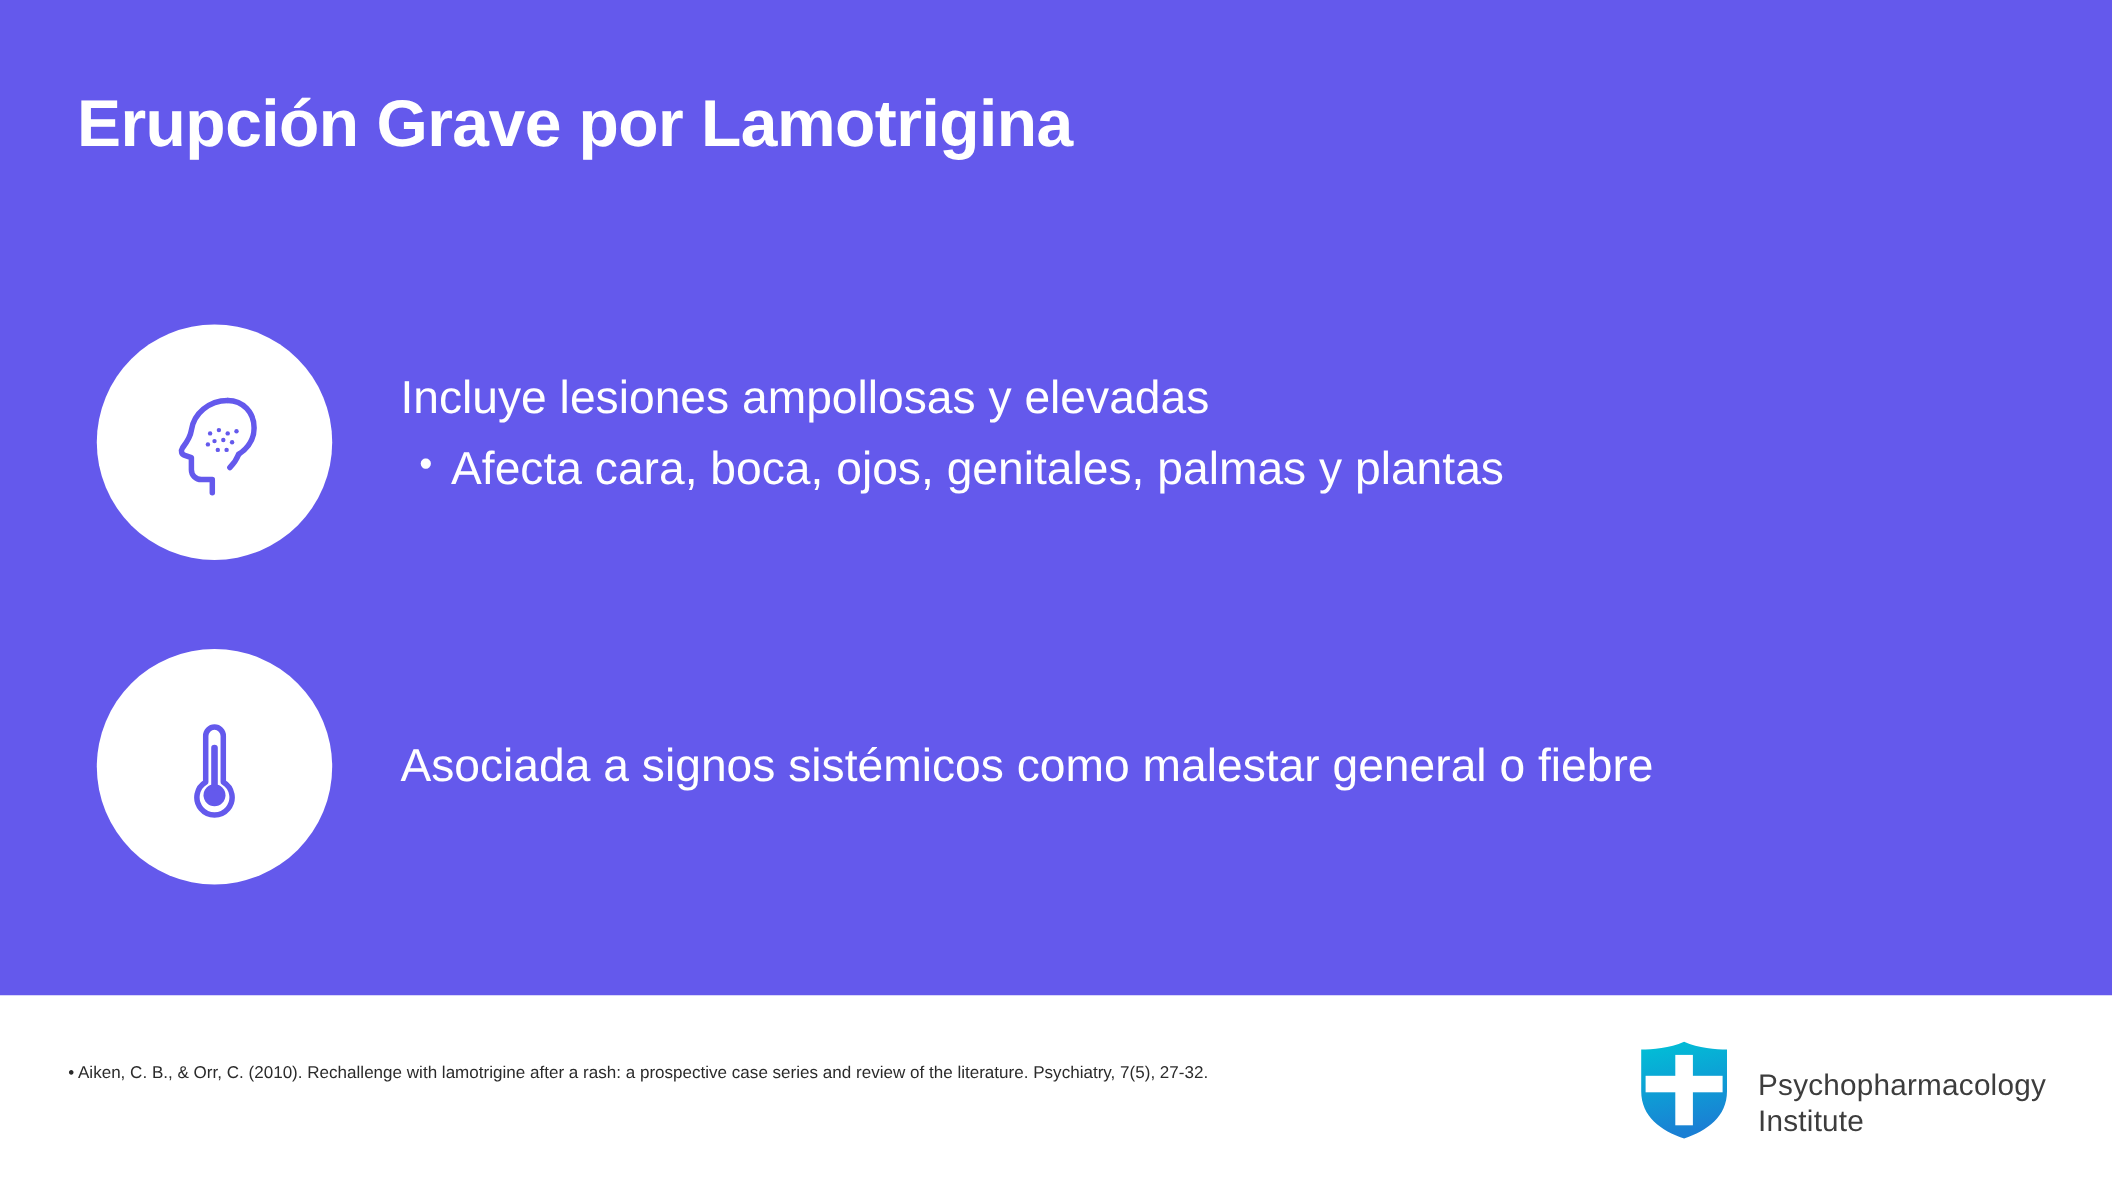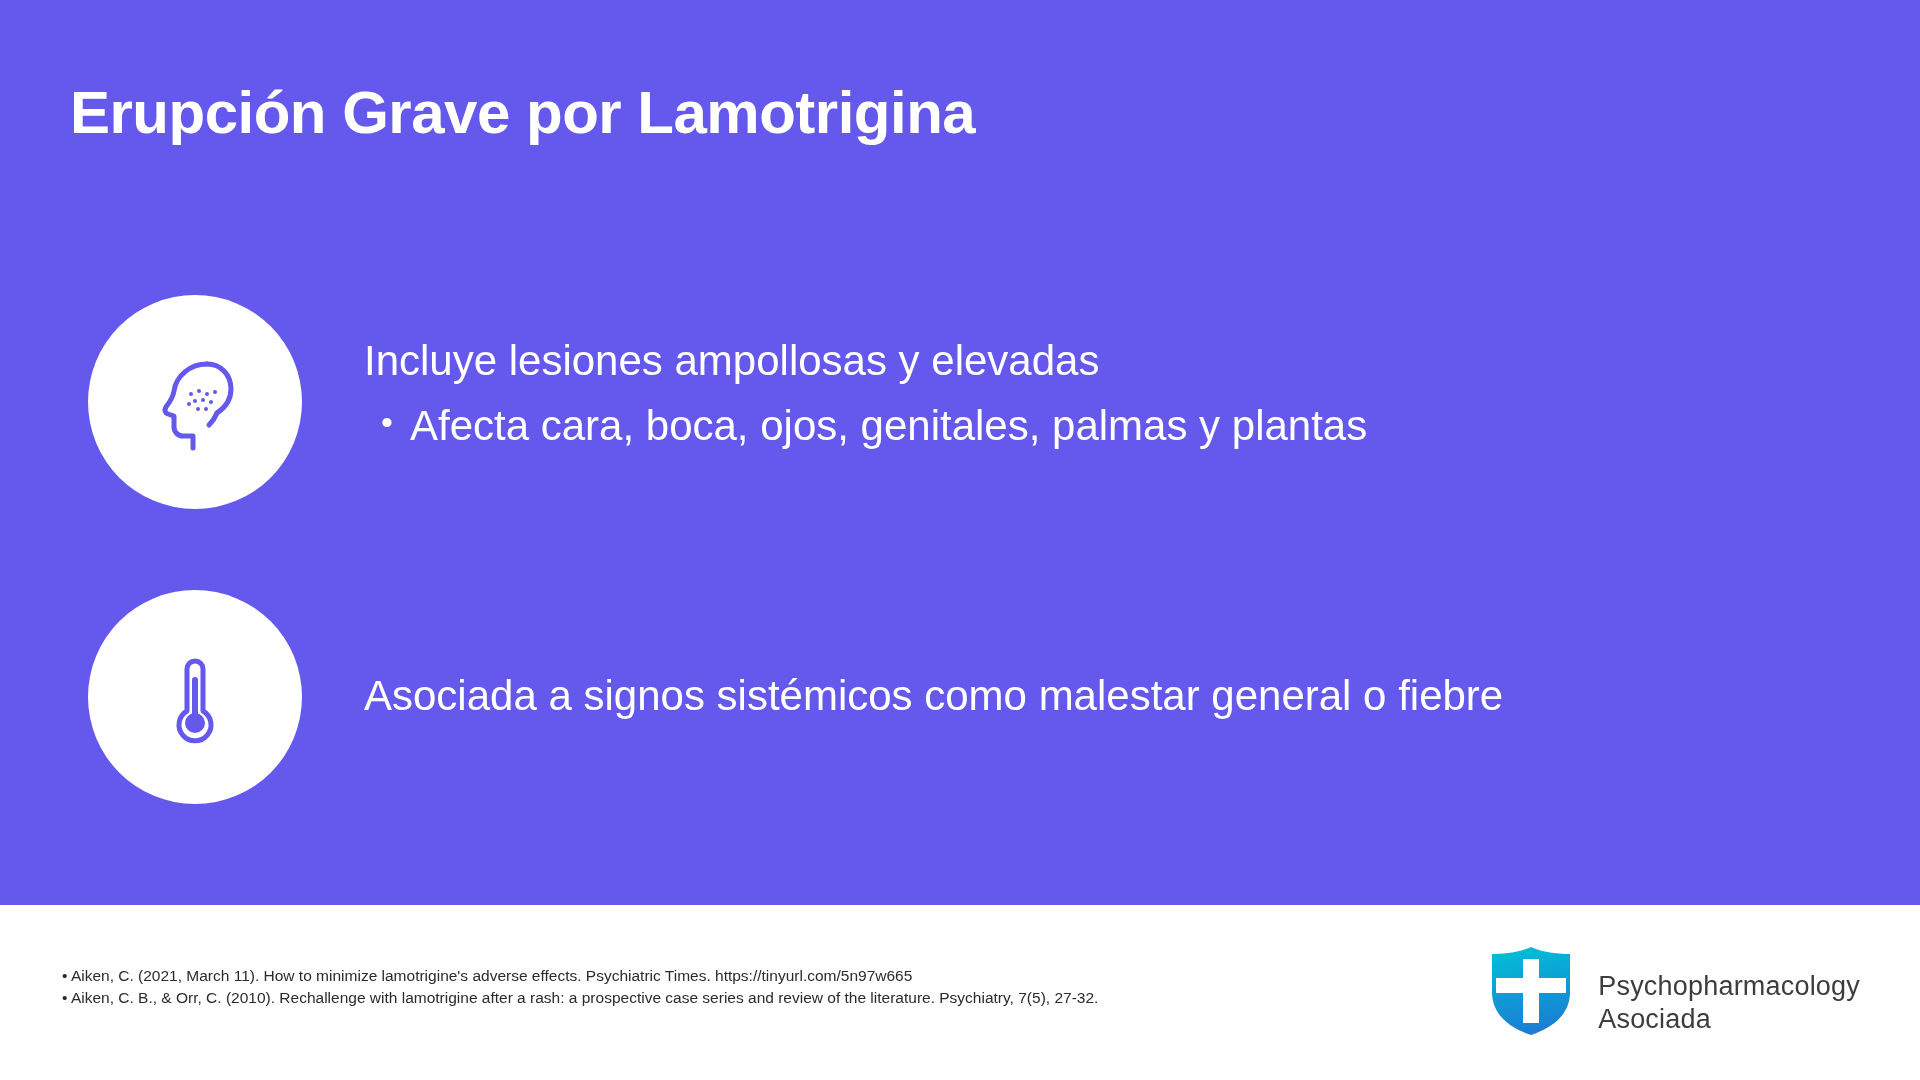--- a/index.html
+++ b/index.html
@@ -190,38 +190,37 @@
       </div>
       <div class="row-text">
         <div class="line-main">Asociada a signos sistémicos como malestar general o fiebre</div>
       </div>
     </div>
 
   </div>
 
   <div class="footer">
     <div class="refs">
-      <div class="ref-line">• Aiken, C. (2021, March 11). How to minimize lamotrigine's adverse effects. Psychiatric Times. https://tinyurl.com/5n97w665</div>
       <div class="ref-line">• Aiken, C. B., &amp; Orr, C. (2010). Rechallenge with lamotrigine after a rash: a prospective case series and review of the literature. Psychiatry, 7(5), 27-32.</div>
     </div>
 
     <div class="logo-wrap">
       <div class="logo-mark">
         <svg width="86" height="92" viewBox="0 0 86 92" aria-hidden="true">
           <defs>
             <linearGradient id="shieldGrad" x1="0" y1="0" x2="0.2" y2="1">
               <stop offset="0%" stop-color="#00c2d6"></stop>
               <stop offset="100%" stop-color="#1a7fd4"></stop>
             </linearGradient>
           </defs>
           <path d="M43 2 C30 8, 14 9, 4 9 L4 47 C4 70, 22 83, 43 90 C64 83, 82 70, 82 47 L82 9 C72 9, 56 8, 43 2 Z" fill="url(#shieldGrad)"></path>
           <rect x="35" y="14" width="16" height="64" fill="#ffffff"></rect>
           <rect x="8" y="33" width="70" height="15" fill="#ffffff"></rect>
         </svg>
       </div>
       <div class="logo-text">
         <div>Psychopharmacology</div>
-        <div>Asociada</div>
+        <div>Institute</div>
       </div>
     </div>
   </div>
 
 </div>
 
 </body></html>

